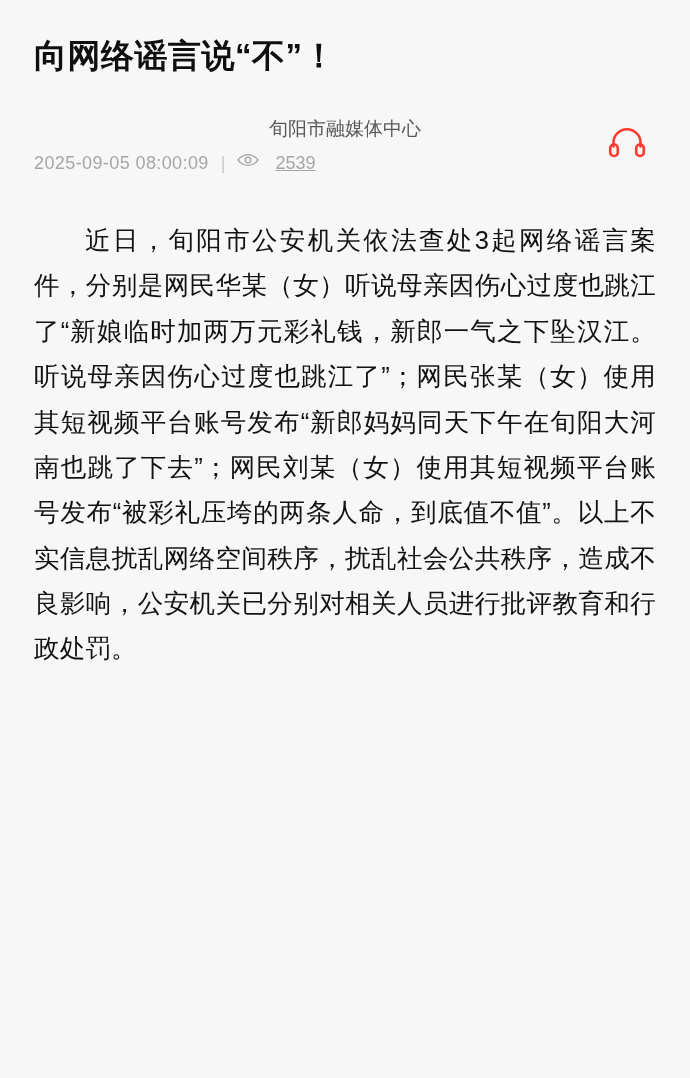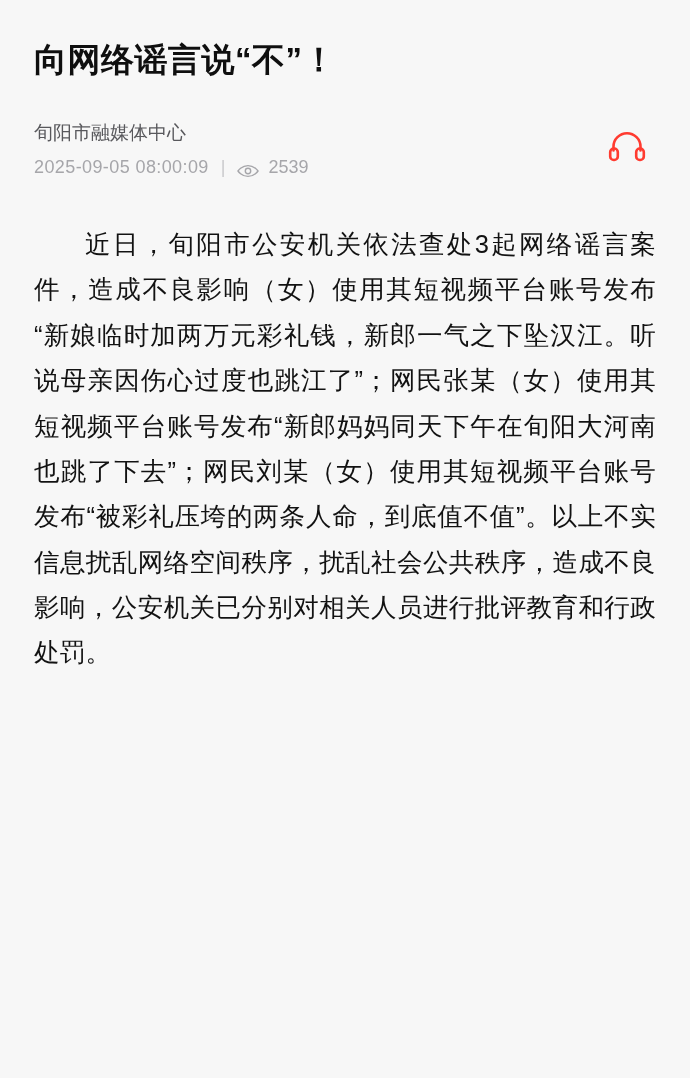--- a/index.html
+++ b/index.html
@@ -11,60 +11,61 @@
     height: 1078px;
     background: #f7f7f7;
     font-family: "Liberation Sans", "DejaVu Sans", sans-serif;
     color: #1a1a1a;
     overflow: hidden;
   }
   .page {
     width: 690px;
     height: 1000px;
     box-sizing: border-box;
-    padding: 10px 34px 0 34px;
+    padding: 26px 34px 0 34px;
     background: #f7f7f7;
     position: relative;
-    margin-top: 20px;
   }
   .article-title {
     font-size: 33px;
     line-height: 1.35;
     font-weight: bold;
     color: #0f0f0f;
     letter-spacing: 0.5px;
     margin: 8px 0 0 0;
   }
   .meta-block {
     margin-top: 36px;
     position: relative;
   }
   .source {
     font-size: 19px;
     color: #58585c;
     line-height: 1.5;
+    text-align: center;
   }
   .meta-line {
     margin-top: 10px;
     display: flex;
     align-items: center;
     font-size: 18px;
     color: #a6a6aa;
   }
   .timestamp {
     letter-spacing: 0.4px;
   }
   .divider {
     margin: 0 12px;
     color: #c9c9cc;
   }
   .views-wrap {
     display: flex;
-    align-items: flex-end;
-    gap: 9px;
+    align-items: flex-start;
+    gap: 16px;
+    text-decoration: underline;
   }
   .eye-icon {
     display: inline-block;
     width: 22px;
     height: 14px;
     position: relative;
   }
   .eye-icon svg { display: block; }
   .views-count {
     font-size: 18px;
@@ -122,16 +123,16 @@
         <svg width="40" height="36" viewBox="0 0 40 36" fill="none" xmlns="http://www.w3.org/2000/svg">
           <path d="M6.5 22.5V18.5C6.5 11.2 12.6 5.2 20 5.2C27.4 5.2 33.5 11.2 33.5 18.5V22.5" stroke="#ff3b30" stroke-width="2.6" stroke-linecap="round" fill="none"></path>
           <rect x="3.2" y="20.5" width="7.6" height="11.5" rx="3.6" stroke="#ff3b30" stroke-width="2.6" fill="none"></rect>
           <rect x="29.2" y="20.5" width="7.6" height="11.5" rx="3.6" stroke="#ff3b30" stroke-width="2.6" fill="none"></rect>
         </svg>
       </span>
     </div>
   </div>
 
   <div class="article-body">
-    <p>近日，旬阳市公安机关依法查处3起网络谣言案件，造成不良影响（女）使用其短视频平台账号发布“新娘临时加两万元彩礼钱，新郎一气之下坠汉江。听说母亲因伤心过度也跳江了”；网民张某（女）使用其短视频平台账号发布“新郎妈妈同天下午在旬阳大河南也跳了下去”；网民刘某（女）使用其短视频平台账号发布“被彩礼压垮的两条人命，到底值不值”。以上不实信息扰乱网络空间秩序，扰乱社会公共秩序，造成不良影响，公安机关已分别对相关人员进行批评教育和行政处罚。</p>
+    <p>近日，旬阳市公安机关依法查处3起网络谣言案件，分别是网民华某（女）听说母亲因伤心过度也跳江了“新娘临时加两万元彩礼钱，新郎一气之下坠汉江。听说母亲因伤心过度也跳江了”；网民张某（女）使用其短视频平台账号发布“新郎妈妈同天下午在旬阳大河南也跳了下去”；网民刘某（女）使用其短视频平台账号发布“被彩礼压垮的两条人命，到底值不值”。以上不实信息扰乱网络空间秩序，扰乱社会公共秩序，造成不良影响，公安机关已分别对相关人员进行批评教育和行政处罚。</p>
   </div>
 
 </div>
 
 </body></html>

